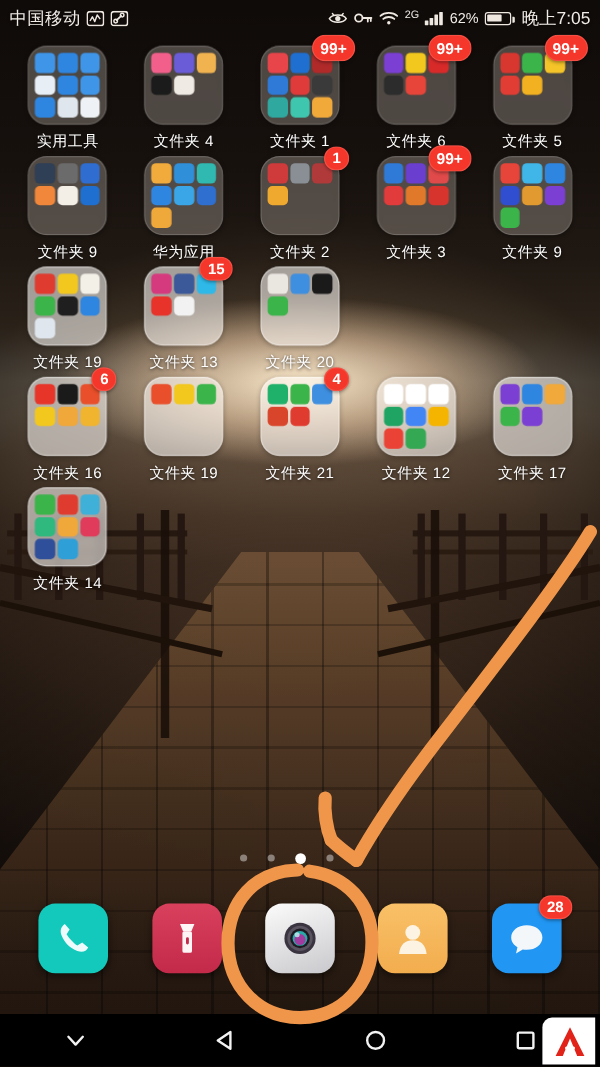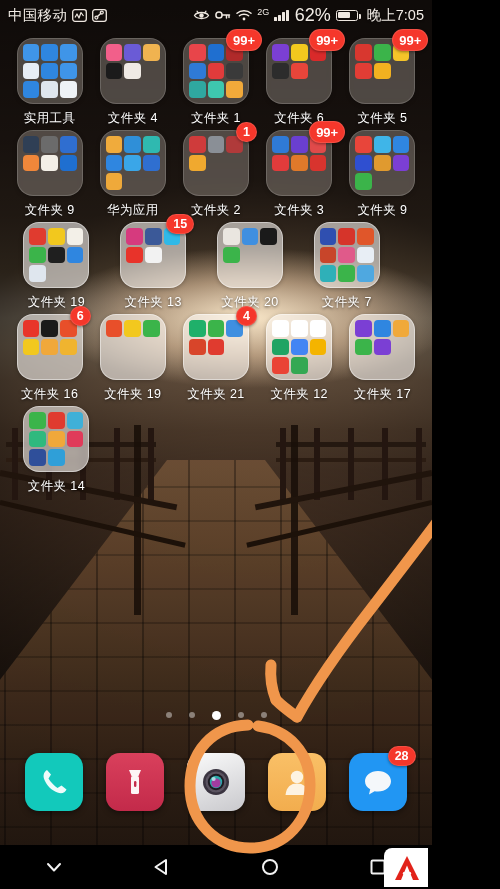--- a/index.html
+++ b/index.html
@@ -1,20 +1,20 @@
 <!DOCTYPE html>
 <html><head>
 <meta charset="utf-8">
 <style>
   * { margin:0; padding:0; box-sizing:border-box; }
   html,body { width:500px; height:889px; overflow:hidden; background:#000; }
   body { font-family:"Liberation Sans","DejaVu Sans",sans-serif; -webkit-font-smoothing:antialiased; }
 
   #screen {
-    position:relative; width:432px; height:889px; overflow:hidden;
+    position:relative; width:500px; height:889px; overflow:hidden;
     background:
       
       radial-gradient(ellipse 260px 90px at 250px 318px, rgba(255,236,205,0.95) 0%, rgba(240,205,168,0.55) 42%, rgba(200,160,125,0.0) 78%),
       
       radial-gradient(ellipse 420px 520px at 250px 700px, rgba(0,0,0,0.0) 0%, rgba(0,0,0,0.45) 70%, rgba(0,0,0,0.75) 100%),
       linear-gradient(180deg,
         #3a2a23 0px, #4a362c 70px, #5c4437 140px,
         #7c5f48 215px, #a78763 272px, #cbb296 300px,
         #d8c3a6 318px, #c7ab8b 345px,
         #9a7b5f 380px, #6e533d 430px,
@@ -56,21 +56,21 @@
   
   .statusbar {
     position:absolute; left:0; top:0; width:100%; height:30px;
     display:flex; align-items:center; justify-content:space-between;
     padding:0 8px; color:#f2ece6; font-size:14px;
     text-shadow:0 1px 2px rgba(0,0,0,.6); z-index:40;
   }
   .sb-left, .sb-right { display:flex; align-items:center; gap:5px; }
   .sb-carrier { font-size:14.5px; letter-spacing:.3px; }
   .sb-ico { display:inline-flex; align-items:center; justify-content:center; }
-  .sb-pct { font-size:18px; margin-left:1px; }
+  .sb-pct { font-size:12px; margin-left:1px; }
   .sb-time { font-size:14.5px; margin-left:4px; }
   .batt { width:22px; height:11px; border:1.6px solid #efe8e1; border-radius:2.5px; position:relative; display:inline-block; }
   .batt::after { content:""; position:absolute; right:-4px; top:3px; width:2px; height:5px; background:#efe8e1; border-radius:0 1px 1px 0;}
   .batt .fill { position:absolute; left:1.5px; top:1.5px; bottom:1.5px; width:60%; background:#efe8e1; border-radius:1px;}
   .bars { display:flex; align-items:flex-end; gap:1.5px; height:12px; }
   .bars i { width:2.5px; background:#efe8e1; display:block; border-radius:.5px;}
   .bars i:nth-child(1){height:4px} .bars i:nth-child(2){height:6.5px}
   .bars i:nth-child(3){height:9px} .bars i:nth-child(4){height:11.5px}
   .net-g { font-size:9px; vertical-align:top; position:relative; top:-3px; }
 
@@ -400,36 +400,20 @@
           <div class="folder-wrap">
             <div class="folder light">
               <div class="mini" style="background: rgb(234, 230, 224);"></div>
               <div class="mini" style="background: rgb(63, 143, 224);"></div>
               <div class="mini" style="background: rgb(26, 26, 26);"></div>
               <div class="mini" style="background: rgb(59, 180, 74);"></div>
             </div>
           </div>
           <div class="flabel">文件夹 20</div>
         </div>
-        <div class="cell">
-          <div class="folder-wrap">
-            <div class="folder light">
-              <div class="mini" style="background: rgb(47, 79, 176);"></div>
-              <div class="mini" style="background: rgb(214, 52, 42);"></div>
-              <div class="mini" style="background: rgb(224, 86, 42);"></div>
-              <div class="mini" style="background: rgb(200, 69, 42);"></div>
-              <div class="mini" style="background: rgb(224, 90, 138);"></div>
-              <div class="mini" style="background: rgb(232, 238, 245);"></div>
-              <div class="mini" style="background: rgb(47, 176, 184);"></div>
-              <div class="mini" style="background: rgb(59, 180, 74);"></div>
-              <div class="mini" style="background: rgb(79, 168, 224);"></div>
-            </div>
-          </div>
-          <div class="flabel">文件夹 7</div>
-        </div>
       </div>
       <div class="row">
         <div class="cell">
           <div class="folder-wrap">
             <div class="folder light">
               <div class="mini" style="background: rgb(232, 53, 42);"></div>
               <div class="mini" style="background: rgb(26, 26, 26);"></div>
               <div class="mini" style="background: rgb(232, 79, 42);"></div>
               <div class="mini" style="background: rgb(242, 200, 30);"></div>
               <div class="mini" style="background: rgb(240, 168, 58);"></div>

